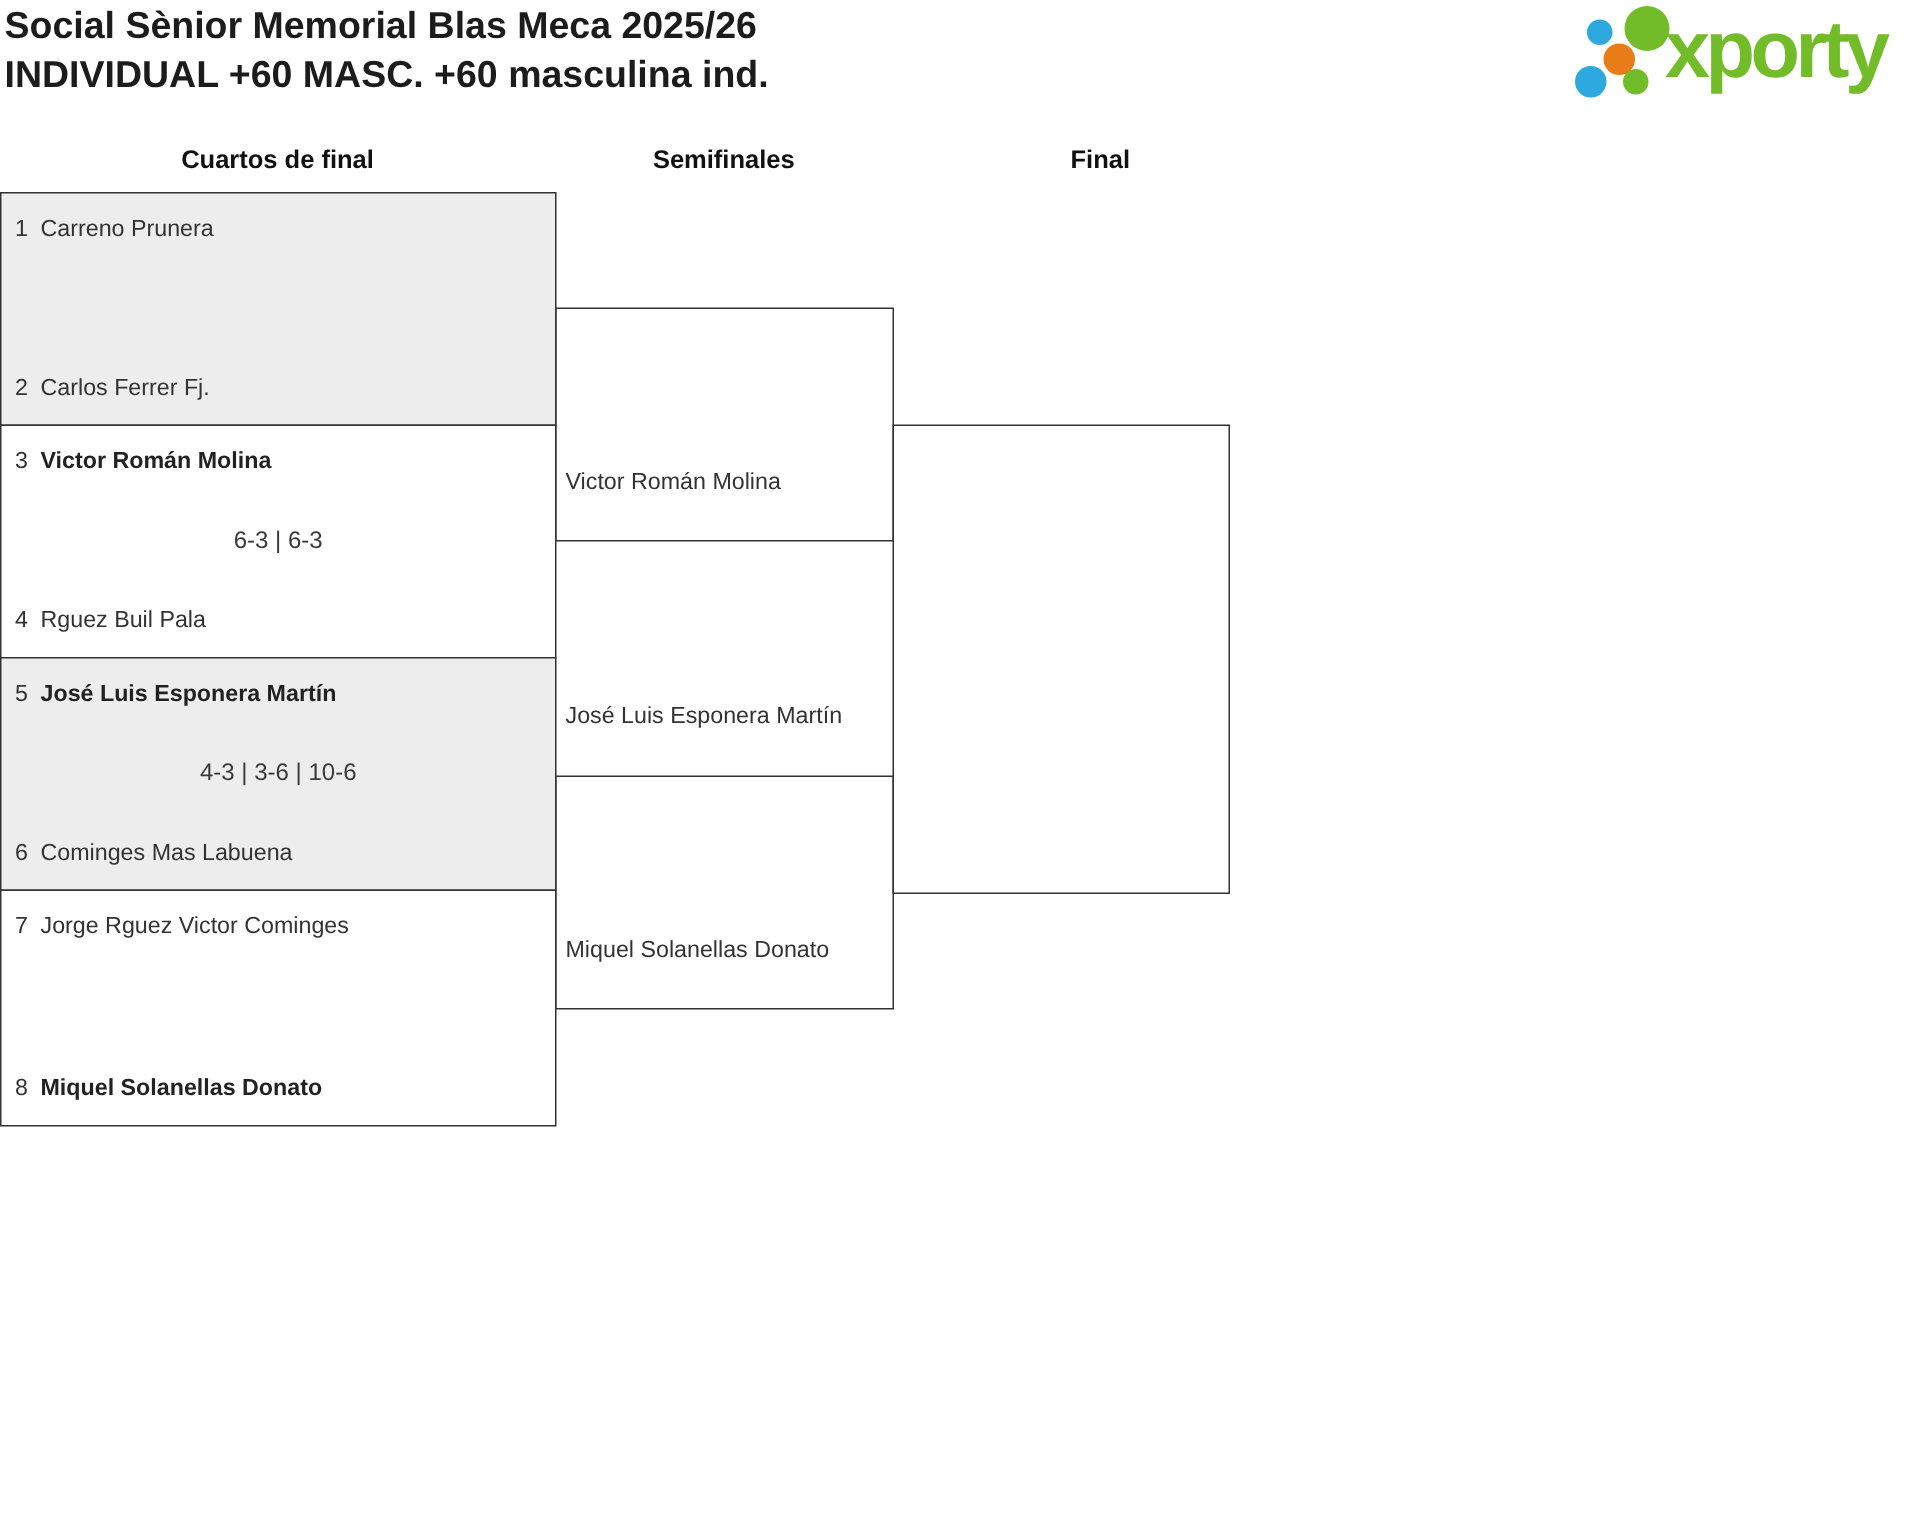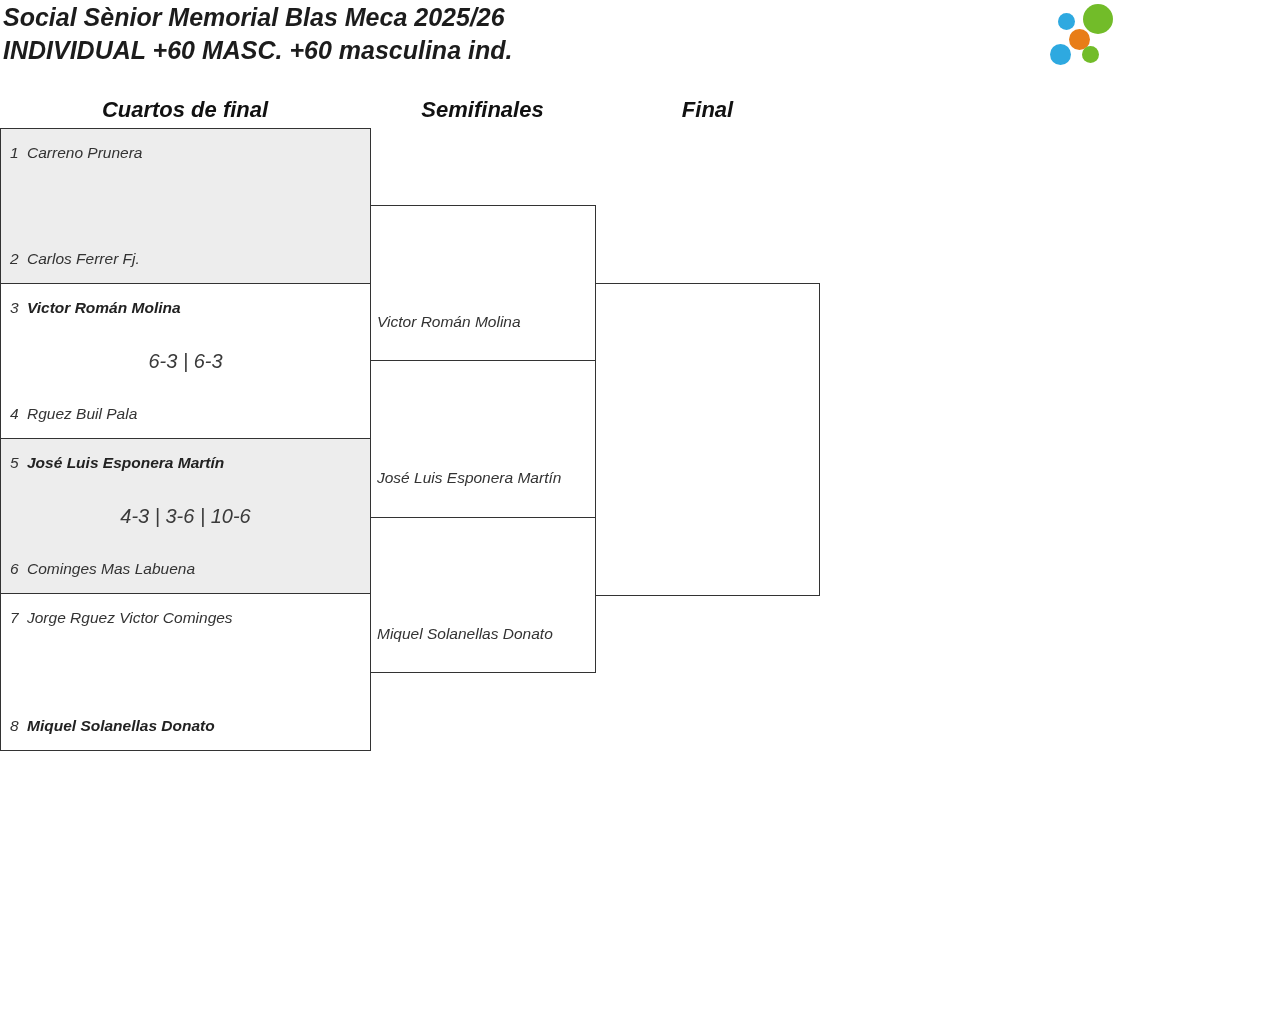--- a/index.html
+++ b/index.html
@@ -1,19 +1,19 @@
 <!DOCTYPE html>
 <html><head>
 <meta charset="utf-8">
 <style>
   html, body { margin: 0; padding: 0; background: #fff; }
   body { font-family: "Liberation Sans", sans-serif; color: #333; }
   #stage {
     position: relative; width: 1280px; height: 1015px;
-    background: #fff; overflow: hidden; font-style: italic;
+    background: #fff; overflow: hidden;
   }
 
   
   .title {
     position: absolute; left: 3px; top: 1px;
     font-size: 25px; line-height: 33px; font-weight: 700;
     color: #1c1c1c; letter-spacing: 0;
   }
 
   
@@ -29,25 +29,25 @@
   .d5 { left: 1082px; top: 46px; width: 17px; height: 17px; }
   .logo-text {
     position: absolute; left: 1110px; top: 6px;
     font-size: 54px; line-height: 54px; font-weight: 700;
     letter-spacing: -3px; color: #72bc29;
   }
 
   
   .round-header {
     position: absolute; top: 97px; text-align: center;
-    font-size: 22px; font-weight: 600; color: #111;
+    font-size: 17px; font-weight: 600; color: #111;
   }
   .rh-qf { left: 0;     width: 370px; }
   .rh-sf { left: 370px; width: 225px; }
-  .rh-f  { left: 595px; width: 225px; }
+  .rh-f  { left: 621px; width: 225px; }
 
   
   .match-box {
     position: absolute; box-sizing: border-box;
     border: 1px solid #333; background: transparent;
   }
   .qf {
     left: 0; width: 371px; height: 156px;
     display: flex; flex-direction: column; justify-content: space-between;
     padding: 13px 0; box-sizing: border-box;
@@ -59,21 +59,21 @@
   .qf3 { top: 593px; height: 158px; }
 
   .player-row {
     display: flex; align-items: baseline;
     padding-left: 9px; font-size: 15.5px; line-height: 22px; color: #333;
   }
   .seed { width: 17px; flex: 0 0 17px; color: #333; }
   .pname { white-space: nowrap; }
   .winner { font-weight: 700; color: #222; }
   .score-row {
-    text-align: center; font-size: 20px; line-height: 22px; color: #3a3a3a;
+    text-align: center; font-size: 16px; line-height: 22px; color: #3a3a3a;
   }
 
   .sf0 { left: 370px; top: 205px; width: 226px; height: 156px; }
   .sf1 { left: 370px; top: 517px; width: 226px; height: 156px; }
   .fin { left: 595px; top: 283px; width: 225px; height: 313px; }
 
   .adv-name {
     position: absolute; left: 377px;
     font-size: 15.5px; line-height: 22px; color: #333; white-space: nowrap;
   }
@@ -90,20 +90,21 @@
     <div>Social Sènior Memorial Blas Meca 2025/26</div>
     <div>INDIVIDUAL +60 MASC. +60 masculina ind.</div>
   </div>
 
   <div class="logo">
     <span class="dot blue d1"></span>
     <span class="dot green d2"></span>
     <span class="dot orange d3"></span>
     <span class="dot blue d4"></span>
     <span class="dot green d5"></span>
+    <span class="logo-text">xporty</span>
   </div>
 
   <div class="round-header rh-qf">Cuartos de final</div>
   <div class="round-header rh-sf">Semifinales</div>
   <div class="round-header rh-f">Final</div>
 
   <div class="match-box qf qf0 alt">
     <div class="player-row">
       <span class="seed">1</span>
       <span class="pname">Carreno Prunera</span>

